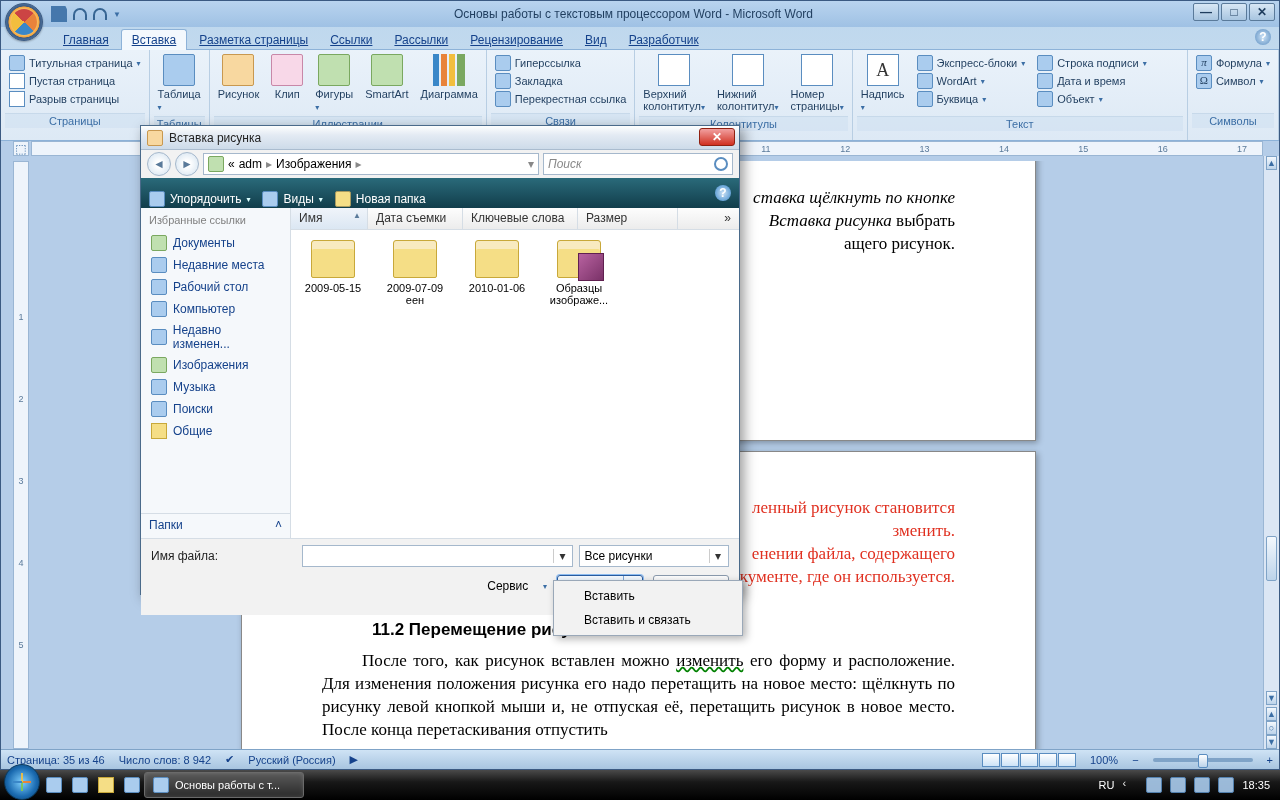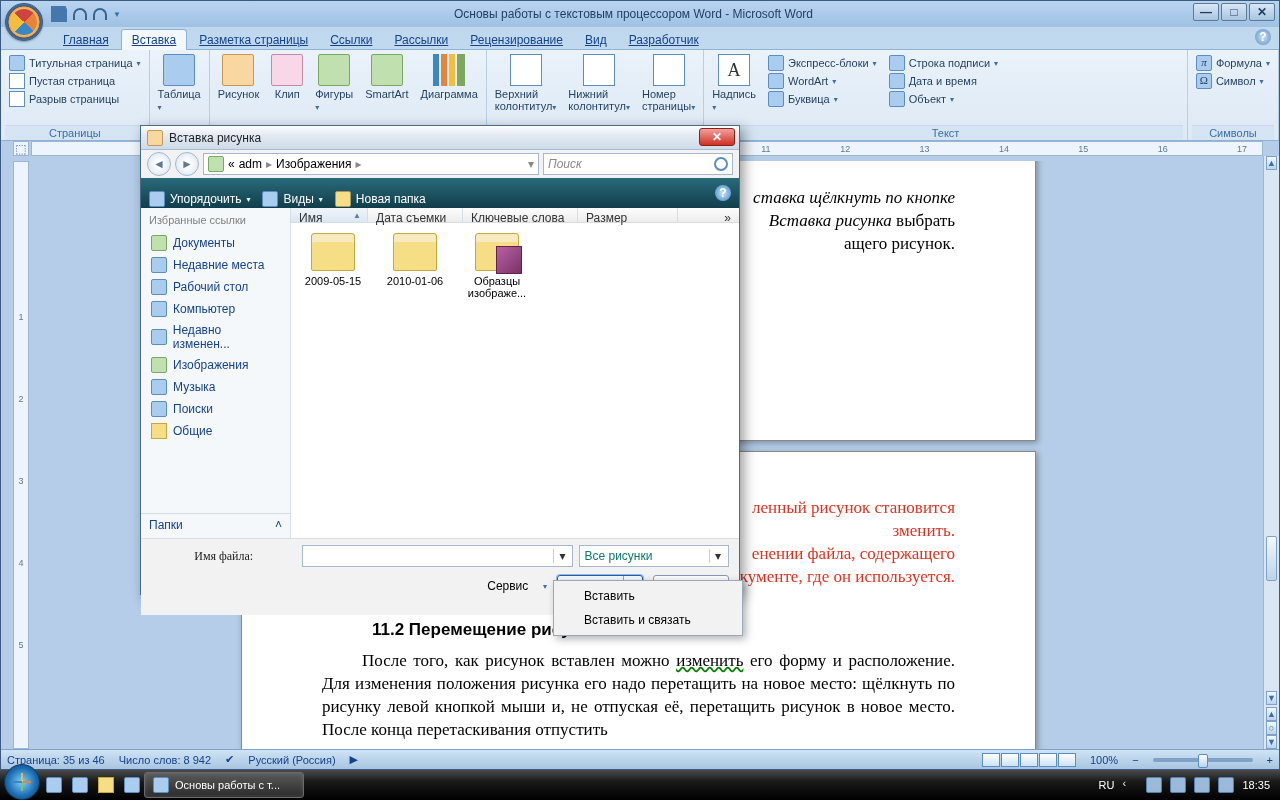--- a/index.html
+++ b/index.html
@@ -25,21 +25,21 @@
   .winbtn.close{ font-family:Arial; }
   
   .tabrow { height:22px; margin-left:48px; display:flex; align-items:flex-end; gap:2px; padding-left:4px; position:relative;}
   .tab { padding:3px 10px; color:#15428b; border-radius:3px 3px 0 0; position:relative; top:1px;text-decoration:underline;}
   .tab.active { background:#f3f8fd; border:1px solid #8db2d8; border-bottom:none; color:#15428b;}
   .help-ic { position:absolute; right:8px; top:2px; width:16px; height:16px; border-radius:50%;
     background:radial-gradient(#cde3f7,#5a8dc0); color:#fff; text-align:center; font-weight:bold; line-height:16px;}
   
   .ribbon { height:92px; background:linear-gradient(#eaf2fa,#dde9f5); border-top:1px solid #8db2d8;
     border-bottom:1px solid #8db2d8; display:flex; }
-  .group { border-right:1px solid #b8cee3; display:flex; flex-direction:column; padding:2px 4px 0;}
+  .group { border-right:1px solid #b8cee3; display:flex; flex-direction:column; padding:2px 4px 12px;}
   .group-body { flex:1; display:flex; align-items:flex-start; gap:4px;}
   .group-label { text-align:center; color:#3b6ea5; font-size:11px; padding:1px 0; background:rgba(200,220,240,.4);
     border-top:1px solid #c7d9ea;}
   .big-btn { display:flex; flex-direction:column; align-items:center; padding:2px 4px; color:#1f3d5e; min-width:40px;}
   .big-btn .ic { width:32px; height:32px; margin-bottom:2px;}
   .big-btn .lbl { font-size:11px; line-height:12px;}
   .drop { font-size:8px; color:#3b6ea5;}
   .small-list { display:flex; flex-direction:column; gap:0; padding:2px 2px;}
   .small-btn { display:flex; align-items:center; gap:4px; padding:1px 2px; color:#1f3d5e; font-size:11px; white-space:nowrap;}
   .small-btn .sic { width:16px; height:16px; flex:none;}
@@ -108,36 +108,36 @@
   .dlg-toolbar .hq{position:absolute;right:8px;width:16px;height:16px;border-radius:50%;
     background:radial-gradient(#cde3f7,#3a87c8);color:#fff;text-align:center;font-weight:bold;line-height:16px;}
   .dlg-body{display:flex;height:330px;}
   .favs{width:150px;border-right:1px solid #d5dde5;background:#f5f8fb;display:flex;flex-direction:column;}
   .favs-hd{padding:6px 8px;color:#808080;font-size:11px;}
   .favlink{display:flex;align-items:center;gap:6px;padding:3px 10px;color:#15428b;font-size:12px;cursor:default;}
   .favlink .fic{width:16px;height:16px;}
   .folders-row{margin-top:auto;display:flex;align-items:center;justify-content:space-between;padding:4px 8px;
     border-top:1px solid #d5dde5;color:#15428b;margin-bottom:2px;}
   .dlg-list{flex:1;background:#fff;position:relative;}
-  .cols{height:15px;border-bottom:1px solid #d5dde5;background:linear-gradient(#fdfdfd,#ececec);display:flex;
+  .cols{height:22px;border-bottom:1px solid #d5dde5;background:linear-gradient(#fdfdfd,#ececec);display:flex;
     font-size:12px;color:#333;}
   .col{padding:3px 8px;border-right:1px solid #d5dde5;position:relative;}
   .col.name{width:77px;background:linear-gradient(#f0f4fa,#dbe7f3);}
   .col.name:after{content:"▲";position:absolute;right:6px;font-size:8px;color:#5a7a9a;}
   .items{display:flex;gap:18px;padding:10px;}
   .item{display:flex;flex-direction:column;align-items:center;width:64px;font-size:11px;text-align:center;color:#000;}
   .bigfolder{width:44px;height:38px;background:#f5de86;border:1px solid #c8a83a;border-radius:3px 3px 2px 2px;
     position:relative;margin-bottom:4px;box-shadow:inset 0 8px 0 #f8eac0;}
   .bigfolder.special:after{content:"";position:absolute;right:-4px;bottom:-4px;width:24px;height:26px;
     background:linear-gradient(135deg,#b862a0,#7a3268);border:1px solid #602050;}
   .dlg-foot{padding:6px 10px 10px;background:#f2f2f2;border-top:1px solid #d5dde5;}
   .foot-row{display:flex;align-items:center;gap:6px;margin-bottom:8px;justify-content:flex-start;}
-  .foot-row .lbl{text-align:center;color:#222;font-family:Liberation Serif, serif;}
+  .foot-row .lbl{text-align:left;color:#222;}
   .combo{height:22px;border:1px solid #a5b8cc;background:#fff;display:flex;align-items:center;padding:0 18px 0 4px;
-    position:relative;color:#0f766e;}
+    position:relative;color:#000000;}
   .combo:after{content:"▾";position:absolute;right:2px;width:16px;text-align:center;color:#333;
     border-left:1px solid #ccc;}
   .tools{display:flex;align-items:center;gap:4px;}
   .btn{height:22px;border:1px solid #8a9aad;background:linear-gradient(#fdfdfd,#e3e8ef);border-radius:3px;
     padding:0 12px;display:flex;align-items:center;color:#000;position:relative;}
   .btn.primary{border:1px solid #2a5ca0;background:linear-gradient(#f5faff,#d5e7fa);box-shadow:0 0 0 1px #8dbcf0;}
   .btn.primary:after{content:""; position:absolute; right:0; top:0; bottom:0; width:18px;
     border-left:1px solid #7fa8d8;}
   .btn.primary .dd{position:absolute;right:5px;font-size:9px;color:#2a5ca0;}
   
@@ -243,20 +243,37 @@
             <div class="lbl">SmartArt</div>
           </div>
         <div class="big-btn">
             <div class="ic bars"></div>
             <div class="lbl">Диаграмма</div>
           </div>
       </div>
       <div class="group-label">Иллюстрации</div>
     </div>
     <div class="group">
+      <div class="group-body small-list">
+        <div class="small-btn">
+            <div class="sic sq-b"></div>
+            <span>Гиперссылка</span>
+          </div>
+        <div class="small-btn">
+            <div class="sic sq-b"></div>
+            <span>Закладка</span>
+          </div>
+        <div class="small-btn">
+            <div class="sic sq-b"></div>
+            <span>Перекрестная ссылка</span>
+          </div>
+      </div>
+      <div class="group-label">Связи</div>
+    </div>
+    <div class="group">
       <div class="group-body">
         <div class="big-btn">
             <div class="ic sic-doc"></div>
             <div class="lbl"><span>Верхний</span><br><span>колонтитул</span><span class="drop">▾</span></div>
           </div>
         <div class="big-btn">
             <div class="ic sic-doc"></div>
             <div class="lbl"><span>Нижний</span><br><span>колонтитул</span><span class="drop">▾</span></div>
           </div>
         <div class="big-btn">
@@ -516,20 +533,24 @@
         <div class="col" style="width:100px">Размер</div>
         <div class="col" style="flex:1;text-align:right;border-right:none">»</div>
       </div>
       <div class="items">
         <div class="item">
             <div class="bigfolder"></div>
             <span>2009-05-15</span>
           </div>
         <div class="item">
             <div class="bigfolder"></div>
+            <span>2009-07-09 еен</span>
+          </div>
+        <div class="item">
+            <div class="bigfolder"></div>
             <span>2010-01-06</span>
           </div>
         <div class="item">
             <div class="bigfolder special"></div>
             <span>Образцы изображе...</span>
           </div>
       </div>
     </div>
   </div>
   <div class="dlg-foot">

